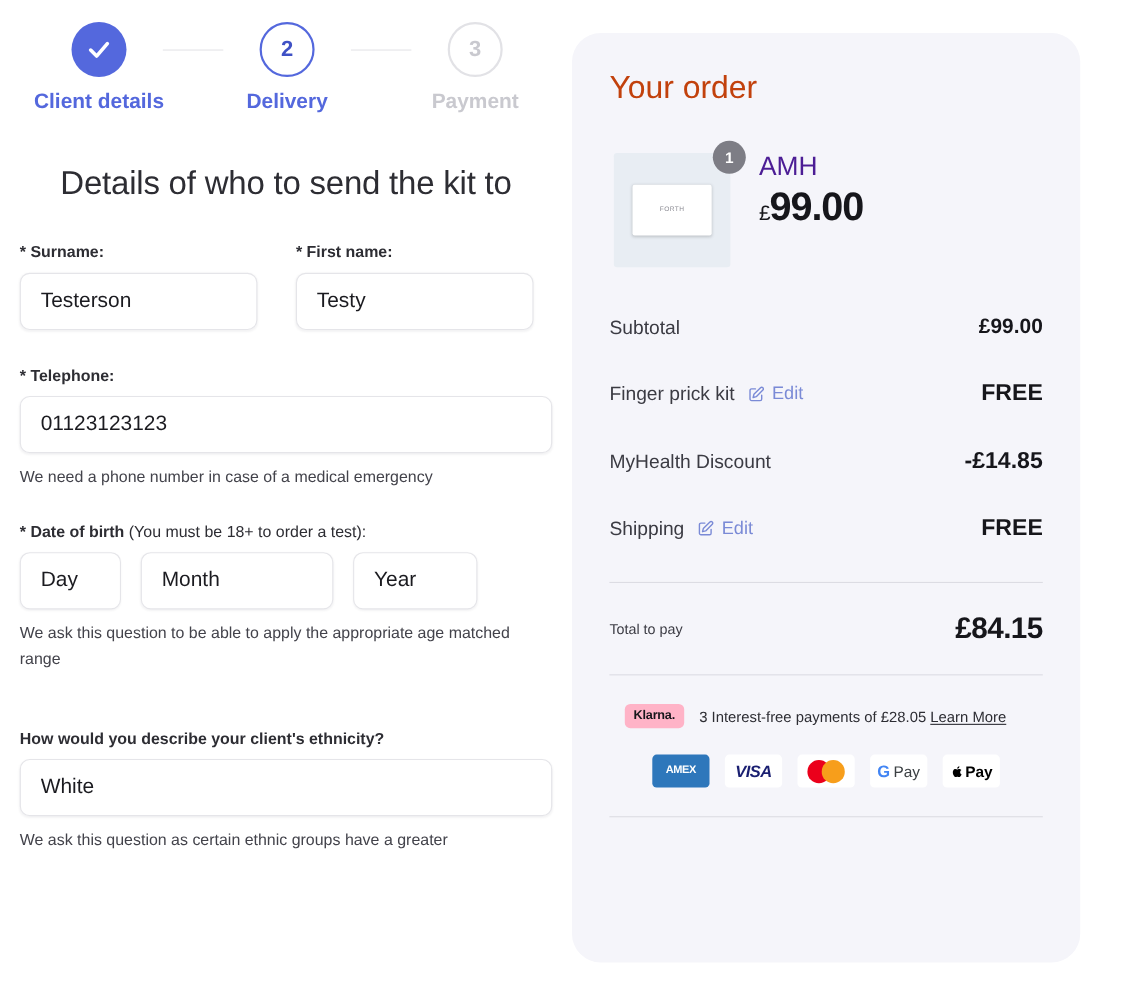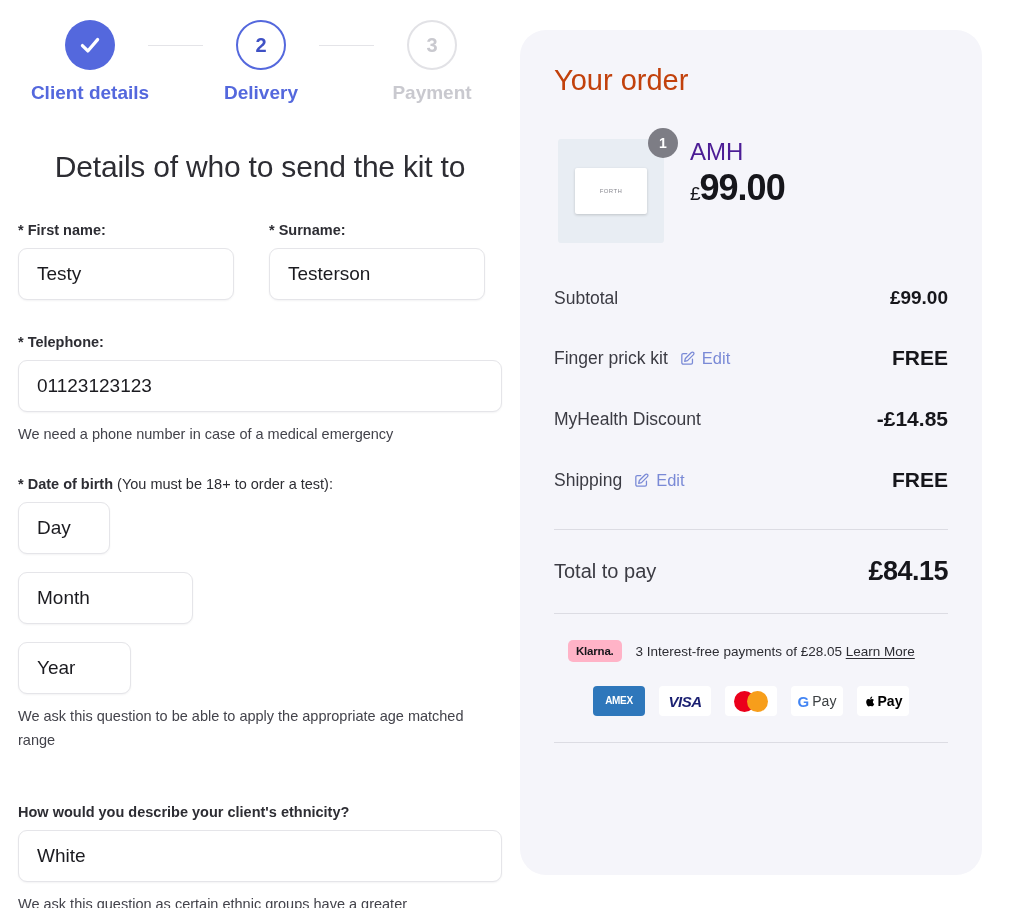--- a/index.html
+++ b/index.html
@@ -69,21 +69,21 @@
 
   .helper {
     font-size: 14.5px; color: #43434b; line-height: 1.62; margin-top: 11px;
   }
 
   .row-two { display: flex; gap: 35px; margin-bottom: 34px; }
   .row-two > div { width: 216px; }
 
   .block { margin-bottom: 30px; }
 
-  .dob-row { display: flex; gap: 18px; flex-direction: column; }
+  .dob-row { display: flex; gap: 18px; }
   .dob-day  { width: 92px; }
   .dob-month{ width: 175px; }
   .dob-year { width: 113px; }
 
   
   .right-col { width: 504px; padding: 30px 22px 0 0; }
   .order-card {
     background: #f5f5fa;
     border-radius: 26px;
     padding: 34px 34px 30px 34px;
@@ -127,21 +127,21 @@
   .line-val.big { font-size: 21px; }
   .edit-link {
     display: inline-flex; align-items: center; gap: 6px;
     color: #7a8ad6; font-size: 16.5px; cursor: pointer;
   }
   .edit-link svg { width: 17px; height: 17px; }
 
   .divider { height: 1px; background: #dcdce3; margin: 6px 0 26px 0; }
 
   .total-row { display: flex; align-items: center; justify-content: space-between; margin-bottom: 26px; }
-  .total-label { font-size: 20px; color: #3b3b43; }
+  .total-label { font-size: 13px; color: #3b3b43; }
   .total-val { font-size: 27px; font-weight: bold; color: #16161b; letter-spacing: -0.5px; }
 
   .klarna-row { display: flex; align-items: center; gap: 14px; margin-bottom: 24px; padding-left: 14px; }
   .klarna-badge {
     background: #ffb3c7; color: #16161b; border-radius: 5px;
     font-size: 11.5px; font-weight: bold; padding: 5px 8px; letter-spacing: -.2px;
   }
   .klarna-text { font-size: 13.5px; color: #2d2d33; }
   .klarna-text u { text-underline-offset: 2px; cursor: pointer; }
 
@@ -190,29 +190,29 @@
         <div class="step-circle todo">3</div>
         <div class="step-label todo">Payment</div>
       </div>
     </div>
 
     <h1 class="form-title">Details of who to send the kit to</h1>
 
     <div class="row-two">
       <div>
         <label class="field-label">
+          <span class="star">* </span><span>Surname:</span>
+        </label>
+        <input class="ctl" type="text" value="Testerson" style="">
+      </div>
+      <div>
+        <label class="field-label">
           <span class="star">* </span><span>First name:</span>
         </label>
         <input class="ctl" type="text" value="Testy" style="">
-      </div>
-      <div>
-        <label class="field-label">
-          <span class="star">* </span><span>Surname:</span>
-        </label>
-        <input class="ctl" type="text" value="Testerson" style="">
       </div>
     </div>
 
     <div class="block">
       <label class="field-label">
         <span class="star">* </span><span>Telephone:</span>
       </label>
       <input class="ctl" type="text" value="01123123123" style="">
       <div class="helper">We need a phone number in case of a medical emergency</div>
     </div>

